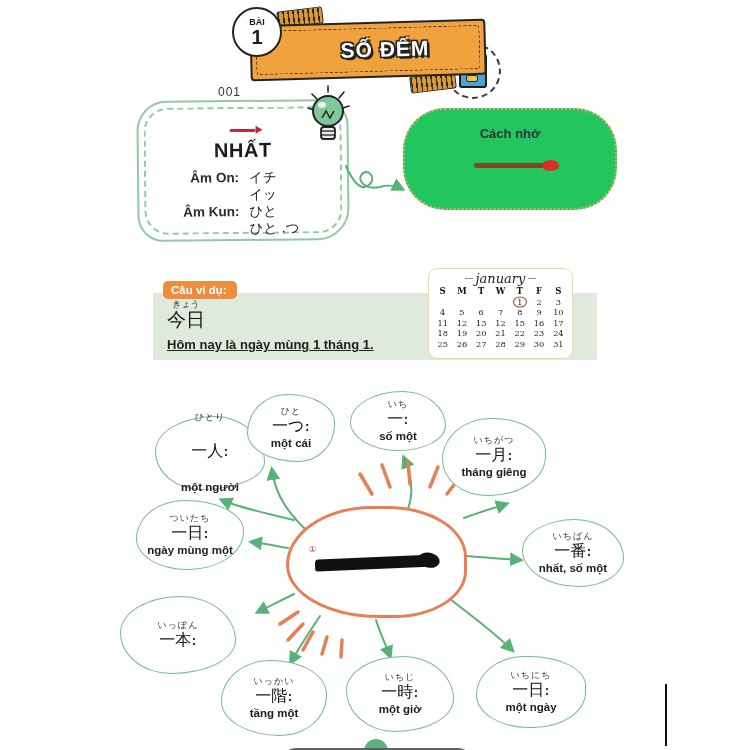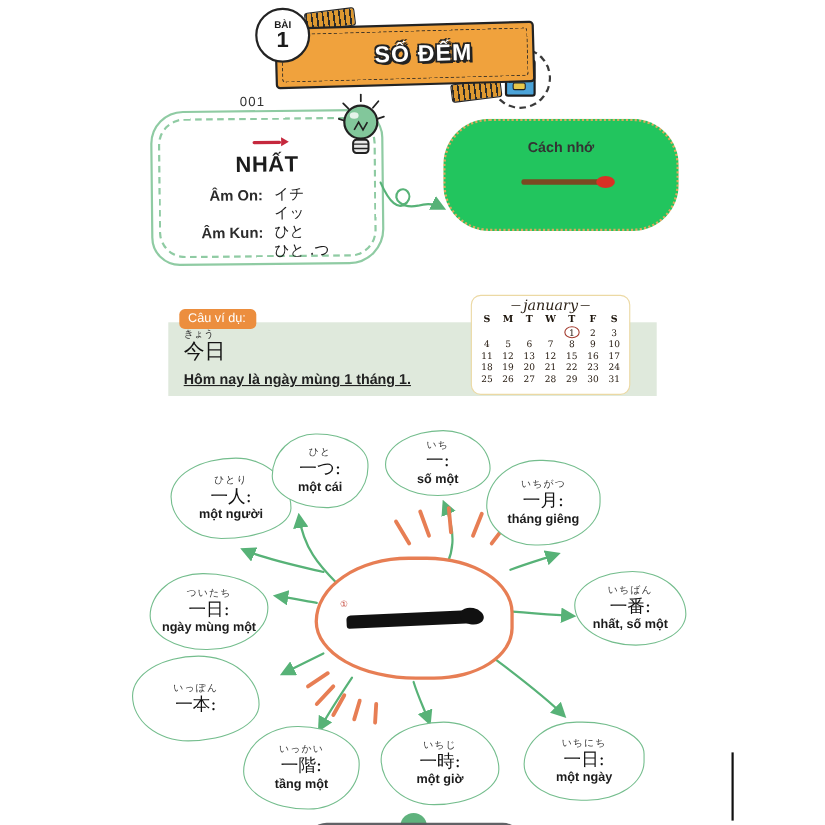--- a/index.html
+++ b/index.html
@@ -44,25 +44,25 @@
 
   
   .mnemo{left:403px;top:108px;width:210px;height:98px;background:#22c55e;border:2px dotted #dba95e;
          border-radius:42px;z-index:1;display:flex;flex-direction:column;align-items:center;}
   .mnemo-title{margin-top:16px;font-size:13px;font-weight:700;color:#333;}
   .match{position:relative;margin-top:22px;width:72px;height:5px;background:#7a4a21;border-radius:2px;}
   .match::after{content:"";position:absolute;right:-13px;top:-3.5px;width:17px;height:11px;background:#d93025;border-radius:50%;}
 
   
   .ex-box{left:153px;top:293px;width:444px;height:67px;background:#dfe9dc;z-index:1;}
-  .ex-tab{left:163px;top:281px;background:#ec8e3e;color:#fff;font-size:11.5px;font-weight:400;
+  .ex-tab{left:163px;top:281px;background:#ec8e3e;color:#fff;font-size:11.5px;font-weight:700;
           padding:3px 10px 3px 8px;border-radius:5px;z-index:2;}
   .ex-jp{left:167px;top:300px;z-index:2;display:flex;align-items:flex-end;font-size:19px;color:#141414;
          font-family:"DejaVu Sans",sans-serif;}
-  .ruby-block{display:inline-flex;flex-direction:column;line-height:1;}
+  .ruby-block{display:inline-flex;flex-direction:column;align-items:center;line-height:1;}
   .furi-small{font-size:9px;color:#333;margin-bottom:1px;}
   .ex-vi{left:167px;top:337px;font-size:13px;font-weight:700;color:#222;z-index:2;text-decoration:underline;}
 
   
   .calendar{left:428px;top:268px;width:145px;height:91px;background:#fff;border:1.6px solid #ecd9a4;
             border-radius:9px;z-index:3;padding:2px 4px;box-sizing:border-box;}
   .cal-month{text-align:center;font-family:"DejaVu Serif",serif;font-style:italic;font-size:13px;color:#2b2016;line-height:14px;}
   .cal-month::before,.cal-month::after{content:"—";font-size:9px;vertical-align:2px;padding:0 2px;}
   .cal-row{display:grid;grid-template-columns:repeat(7,1fr);text-align:center;}
   .cal-cell{font-family:"DejaVu Serif",serif;font-size:8.2px;line-height:10.6px;color:#2b2016;}
@@ -71,26 +71,26 @@
   .circled::after{content:"";position:absolute;left:50%;top:50%;width:12px;height:9px;transform:translate(-50%,-50%);
           border:1.2px solid #a33b2e;border-radius:50%;}
 
   
   svg.links{left:0;top:0;z-index:1;pointer-events:none;}
   .cloud{background:#fff;border:1.6px solid #74bd8d;z-index:2;display:flex;flex-direction:column;
          align-items:center;justify-content:center;text-align:center;line-height:1.15;box-sizing:border-box;padding:2px;}
   .c-furi{font-size:9px;color:#333;letter-spacing:1px;}
   .c-kan{font-size:16px;color:#111;font-family:"DejaVu Serif",serif;margin:1px 0;}
   .c-mean{font-size:11.5px;font-weight:700;color:#1c1c1c;}
-  .c1{left:155px;top:416px;width:110px;height:74px;border-radius:54% 46% 58% 42%/48% 62% 38% 52%;}
+  .c1{left:155px;top:416px;width:110px;height:74px;border-radius:54% 46% 58% 42%/48% 62% 38% 52%;gap:19px;}
   .c2{left:247px;top:394px;width:88px;height:68px;border-radius:46% 54% 42% 58%/58% 42% 56% 44%;}
   .c3{left:350px;top:391px;width:96px;height:60px;border-radius:55% 45% 50% 50%/52% 58% 42% 48%;}
   .c4{left:442px;top:418px;width:104px;height:78px;border-radius:48% 52% 56% 44%/55% 45% 52% 48%;}
   .c5{left:522px;top:519px;width:102px;height:68px;border-radius:52% 48% 45% 55%/46% 58% 42% 54%;}
-  .c6{left:136px;top:521px;width:108px;height:70px;border-radius:45% 55% 52% 48%/56% 44% 55% 45%;}
+  .c6{left:136px;top:500px;width:108px;height:70px;border-radius:45% 55% 52% 48%/56% 44% 55% 45%;}
   .c7{left:120px;top:596px;width:116px;height:78px;border-radius:52% 48% 56% 44%/47% 57% 43% 53%;}
   .c8{left:221px;top:660px;width:106px;height:76px;border-radius:47% 53% 44% 56%/55% 45% 54% 46%;}
   .c9{left:346px;top:656px;width:108px;height:76px;border-radius:53% 47% 55% 45%/45% 57% 43% 55%;}
   .c10{left:476px;top:656px;width:110px;height:72px;border-radius:46% 54% 50% 50%/57% 43% 52% 48%;}
   .center-cloud{left:286px;top:506px;width:175px;height:106px;background:#fff;border:3px solid #e77e54;
          border-radius:52% 48% 44% 56%/58% 50% 46% 52%;z-index:2;}
   .brush-stroke{position:absolute;left:26px;top:48px;width:120px;height:12px;background:#111;
          border-radius:7px 10px 12px 4px;transform:rotate(-2.5deg);font-size:0;color:transparent;}
   .brush-stroke::after{content:"";position:absolute;right:-5px;top:-2px;width:22px;height:15px;background:#111;
          border-radius:50%;transform:rotate(14deg);}

